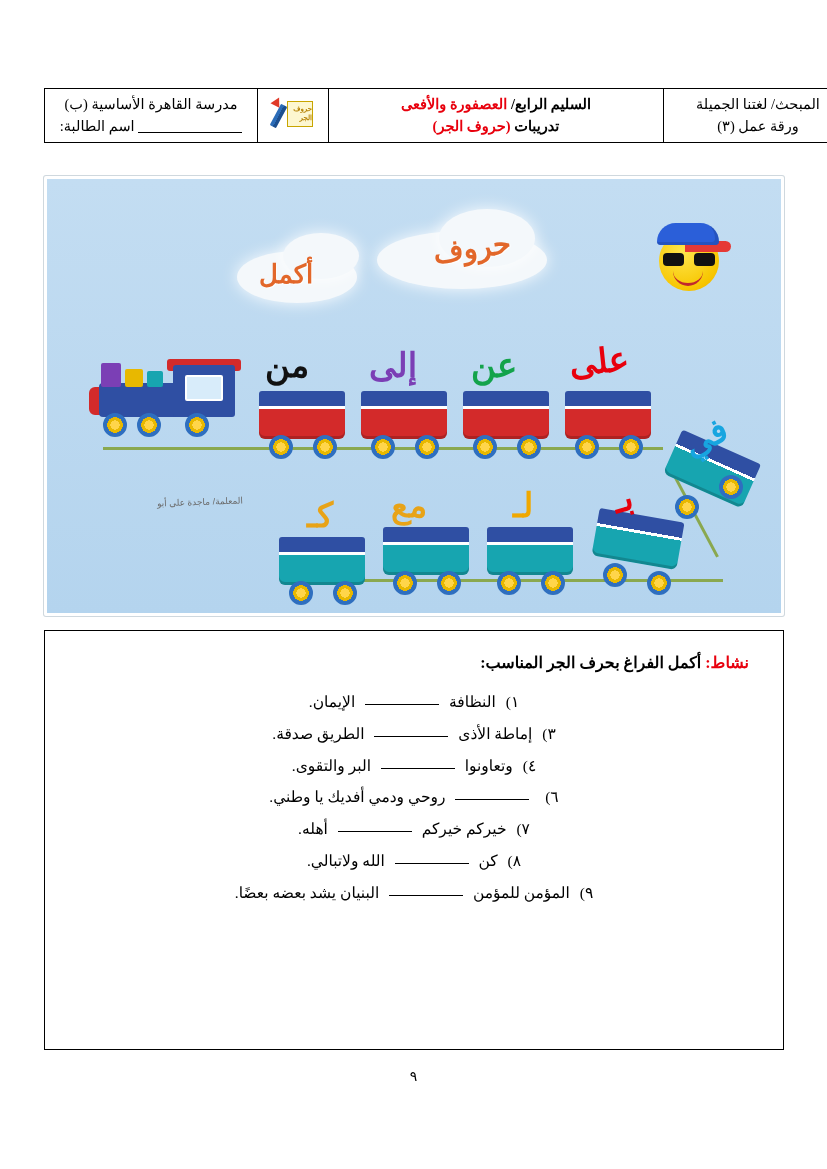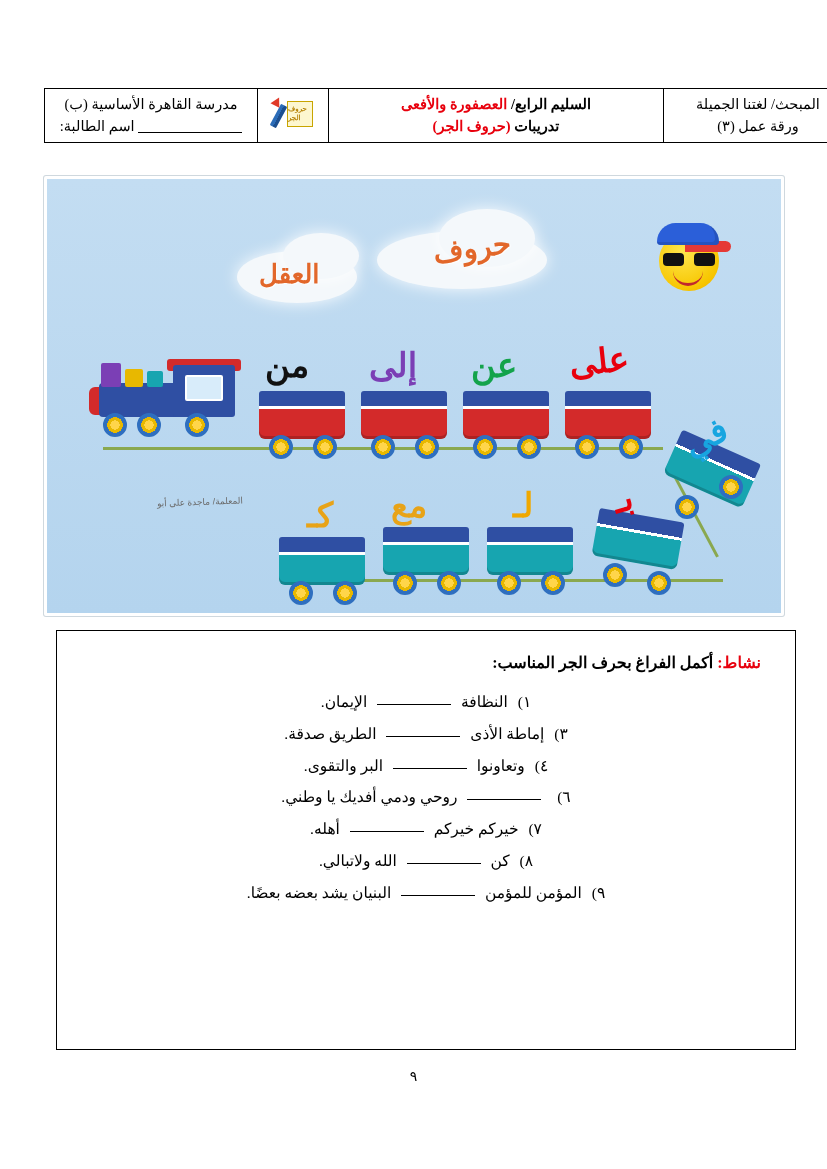--- a/index.html
+++ b/index.html
@@ -59,21 +59,21 @@
   .logo-box .sq {
     position: absolute;
     right: 2px;
     top: 6px;
     width: 26px;
     height: 26px;
     border: 1px solid #c8a500;
     background: #fdf7d0;
     font-size: 7px;
     color: #b8860b;
-    text-align: left;
+    text-align: right;
     line-height: 1.15;
     padding-top: 3px;
     box-sizing: border-box;
     font-weight: bold;
   }
   .logo-box .pencil {
     position: absolute;
     left: 1px;
     top: 2px;
     width: 0; height: 0;
@@ -274,21 +274,21 @@
     font-size: 9px;
     color: #6b6b6b;
     font-family: "Liberation Sans", sans-serif;
     transform: rotate(-2deg);
   }
 
   
   .exbox {
     position: absolute;
     top: 630px;
-    left: 56px;
+    left: 44px;
     width: 740px;
     height: 420px;
     border: 1px solid #000;
     box-sizing: border-box;
     padding: 22px 34px 10px 34px;
   }
   .ex-title {
     text-align: right;
     font-size: 16px;
     font-weight: bold;
@@ -377,21 +377,21 @@
     </table>
 
   <div class="illus">
     <div class="illus-inner">
 
       <div class="cloud" style="left:330px;top:52px;width:170px;height:58px;"></div>
       <div class="cloud" style="left:392px;top:30px;width:96px;height:58px;"></div>
       <div class="cloud" style="left:190px;top:72px;width:120px;height:52px;"></div>
       <div class="cloud" style="left:236px;top:54px;width:76px;height:46px;"></div>
       <div class="cloud-word" style="left:386px;top:52px;transform:rotate(-8deg);">حروف</div>
-      <div class="cloud-word" style="left:212px;top:80px;color:#e2672a;font-size:26px;">العقل</div>
+      <div class="cloud-word" style="left:212px;top:80px;color:#e2672a;font-size:26px;">أكمل</div>
 
       <div class="sun">
         <span class="ray" style="transform:translate(-50%,-100%) rotate(0deg);"></span>
         <span class="ray" style="transform:translate(-50%,-100%) rotate(40deg);"></span>
         <span class="ray" style="transform:translate(-50%,-100%) rotate(80deg);"></span>
         <span class="ray" style="transform:translate(-50%,-100%) rotate(120deg);"></span>
         <span class="ray" style="transform:translate(-50%,-100%) rotate(160deg);"></span>
         <span class="ray" style="transform:translate(-50%,-100%) rotate(200deg);"></span>
         <span class="ray" style="transform:translate(-50%,-100%) rotate(240deg);"></span>
         <span class="ray" style="transform:translate(-50%,-100%) rotate(280deg);"></span>

